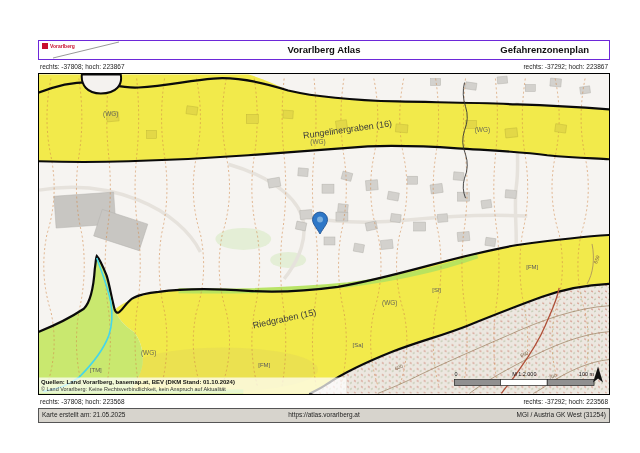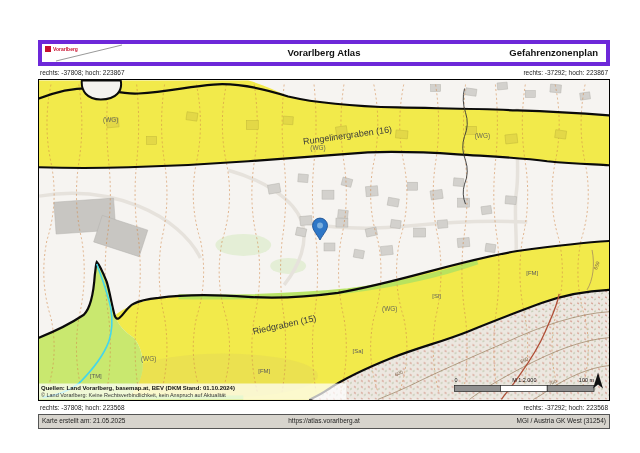--- a/index.html
+++ b/index.html
@@ -1,23 +1,23 @@
 <!DOCTYPE html>
 <html><head>
 <meta charset="utf-8">
 <style>
   html,body{margin:0;padding:0;}
   body{width:640px;height:453px;background:#ffffff;position:relative;overflow:hidden;
        font-family:"Liberation Sans", sans-serif;-webkit-font-smoothing:antialiased;}
   .page{position:absolute;left:38px;top:40px;width:572px;}
   
-  .hdr{position:relative;height:18px;border:4px solid #6d28d9;background:#fff;}
+  .hdr{position:relative;height:18px;border:1px solid #6d28d9;background:#fff;}
   .hdr-title{position:absolute;left:0;right:0;top:0;height:18px;line-height:18px;
              text-align:center;font-size:9.5px;font-weight:bold;color:#111;}
-  .hdr-plan{position:absolute;right:8px;top:0;height:18px;line-height:18px;
+  .hdr-plan{position:absolute;right:20px;top:0;height:18px;line-height:18px;
             font-size:9.5px;font-weight:bold;color:#111;}
   .logo{position:absolute;left:3px;top:2px;display:flex;align-items:center;gap:2px;}
   .logo-mark{width:6px;height:6px;background:#c8102e;display:inline-block;}
   .logo-text{font-size:5px;color:#c8102e;font-weight:bold;}
   .hdr svg{position:absolute;left:0;top:0;}
   
   .coords{display:flex;justify-content:space-between;height:13px;line-height:13px;
           font-size:6.5px;color:#222;padding:0 2px;background:#fff;}
   
   .mapframe{border:1px solid #000;width:570px;height:320px;background:#f6f4f1;position:relative;}

